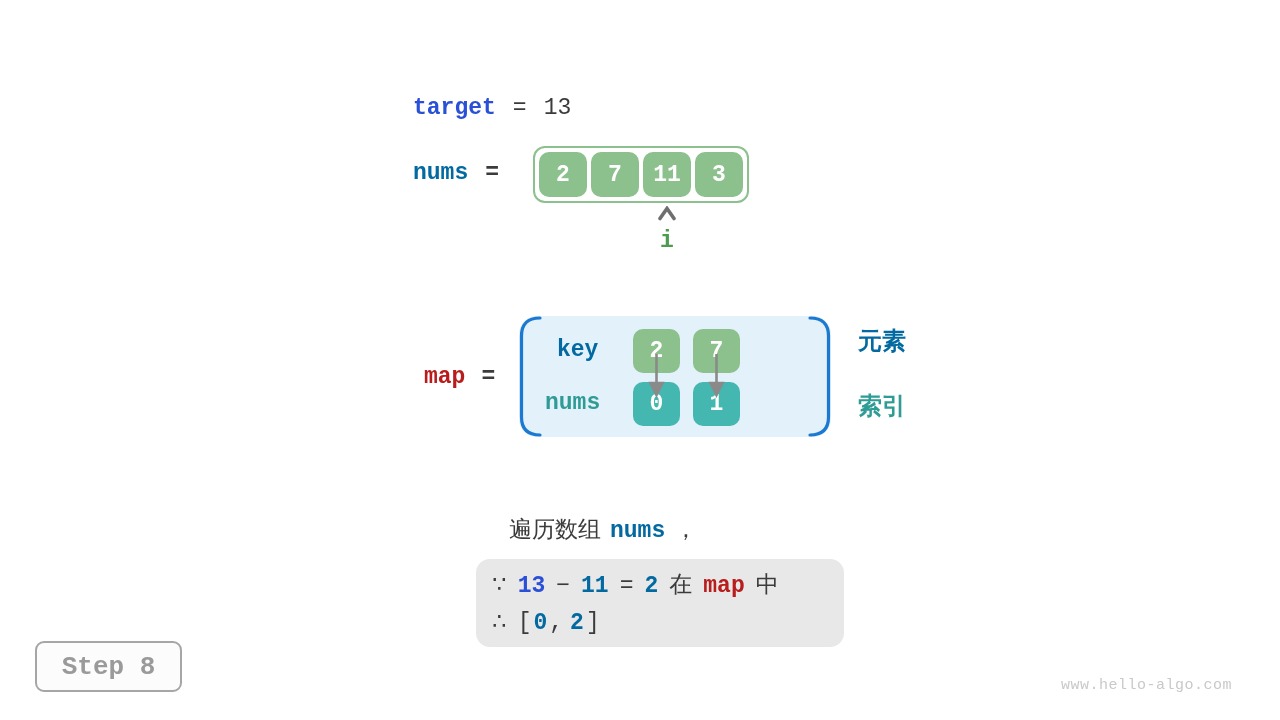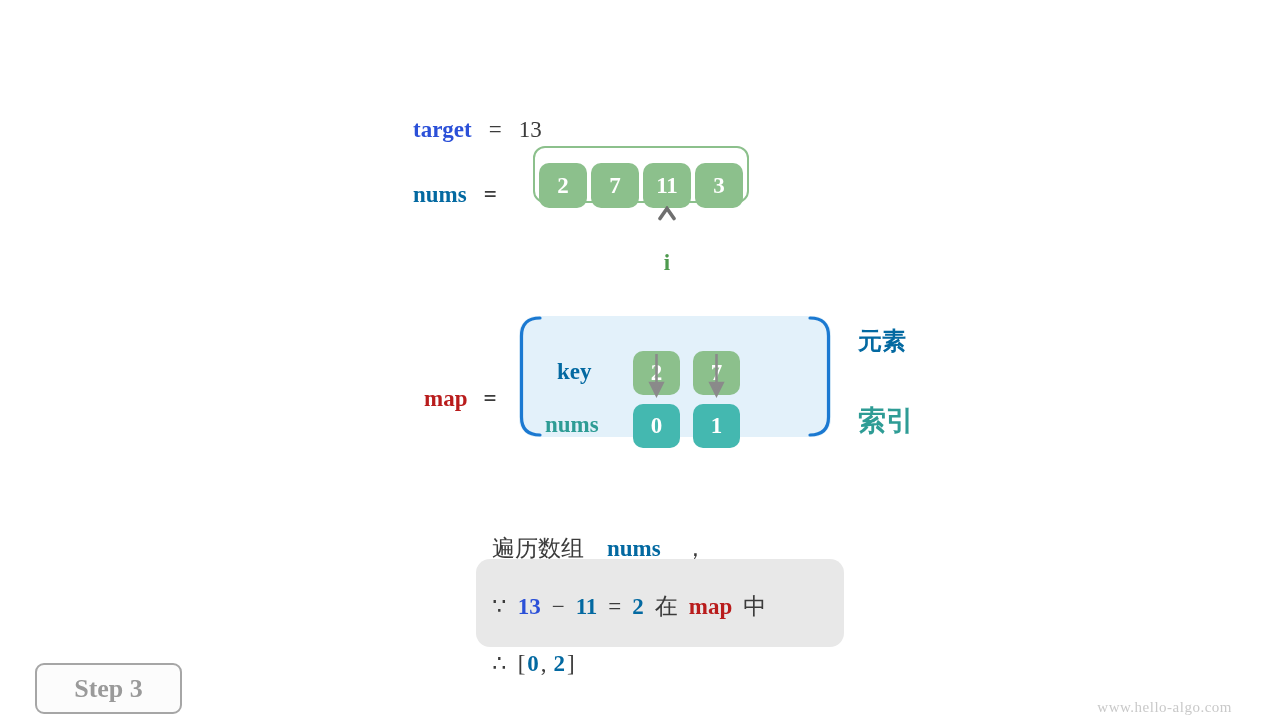--- a/index.html
+++ b/index.html
@@ -1,19 +1,19 @@
 <!DOCTYPE html>
 <html><head>
 <meta charset="utf-8">
 <style>
   * { margin:0; padding:0; box-sizing:border-box; }
   html,body { width:1280px; height:720px; background:#ffffff; overflow:hidden;
     font-family:"Liberation Sans","DejaVu Sans",sans-serif; }
   .abs { position:absolute; }
-  .mono { font-family:Liberation Serif, serif;margin-top:22px; }
+  .mono { font-family:Liberation Mono, monospace; }
   .b { font-weight:bold; }
   .dark { color:#3b3b3b; }
 
   
   #target-row { left:413px; top:95px; display:flex; align-items:baseline; gap:17px; font-size:23px; }
   .kw-blue   { color:#2b50d8; }
   .kw-green  { color:#0369a1; }
   .kw-teal   { color:#2e9c95; }
   .kw-ltblue { color:#b91c1c; }
 
@@ -38,24 +38,24 @@
   #map-key-label { left:38px; top:21px; }
   #map-value-label { left:26px; top:74px; }
   .map-cell { position:absolute; width:47px; height:44px; border-radius:10px; color:#fff;
     display:flex; align-items:center; justify-content:center; font-size:23px; }
   #key-cell-0 { left:114px; top:13px; }
   #key-cell-1 { left:174px; top:13px; }
   #value-cell-0 { left:114px; top:66px; }
   #value-cell-1 { left:174px; top:66px; }
 
   #legend-element { left:858px; top:325px; font-size:24px; }
-  #legend-index   { left:858px; top:402px; font-size:28px; }
+  #legend-index   { left:858px; top:390px; font-size:24px; }
 
   
-  #caption { left:492px; top:514px; display:flex; align-items:baseline; gap:23px; font-size:23px; }
+  #caption { left:509px; top:514px; display:flex; align-items:baseline; gap:9px; font-size:23px; }
 
   #conclusion-box { left:476px; top:559px; width:368px; height:88px; background:#e8e8e8;
     border-radius:14px; padding:8px 0 0 16px; display:flex; flex-direction:column; }
   .concl-line { display:flex; align-items:baseline; gap:11px; font-size:23px; line-height:35px; }
   .tight { display:flex; align-items:baseline; gap:2px; }
   .after-comma { margin-right:5px; }
 
   
   #step-badge { left:35px; top:641px; width:147px; height:51px; background:#fcfcfc;
     border:2px solid #a6a6a6; border-radius:9px; display:flex; align-items:center;
@@ -143,15 +143,15 @@
     <span class="tight">
       <span class="mono dark">[</span>
       <span class="mono b kw-green">0</span>
       <span class="mono dark after-comma">,</span>
       <span class="mono b kw-green">2</span>
       <span class="mono dark">]</span>
     </span>
   </div>
 </div>
 
-<div class="abs mono b" id="step-badge">Step 3</div>
+<div class="abs mono b" id="step-badge">Step 8</div>
 
 <div class="abs mono" id="watermark">www.hello-algo.com</div>
 
 </body></html>

